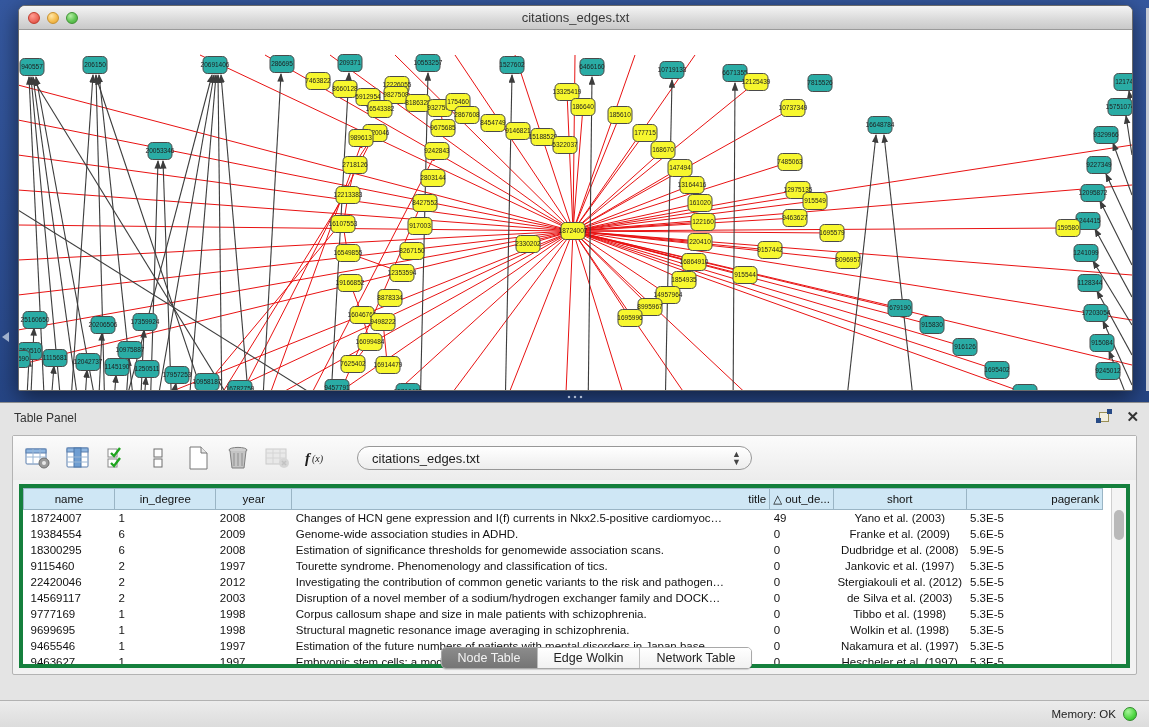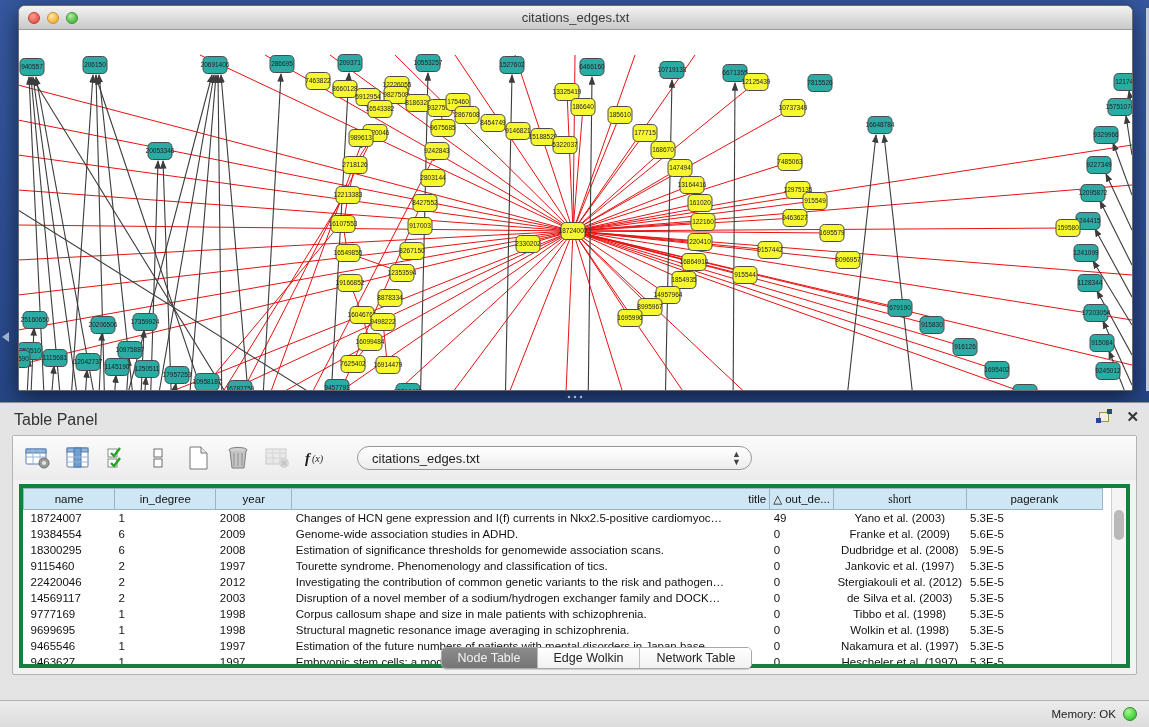--- a/index.html
+++ b/index.html
@@ -26,21 +26,21 @@
   svg.net{position:absolute;left:0;top:0;font-family:"Liberation Sans",sans-serif;}
   .right-sliver{position:absolute;right:0;top:8px;width:3px;height:383px;background:#c7ccd4;}
   .collapse-arrow{position:absolute;left:2px;top:332px;width:0;height:0;
                   border-top:5px solid transparent;border-bottom:5px solid transparent;border-right:7px solid #9fb0cc;}
   .splitter-dots{position:absolute;left:566px;top:395px;width:18px;height:4px;
                  background:radial-gradient(circle,#aab6cc 1.4px,transparent 1.6px);background-size:6px 4px;}
   
   .table-panel{position:absolute;left:0;top:402px;width:1149px;height:298px;
                background:#e4e4e4;border-top:1px solid #8f8f8f;}
   .tp-titlebar{position:relative;height:30px;}
-  .tp-title{position:absolute;left:14px;top:8px;font-size:16px;color:#333;}
+  .tp-title{position:absolute;left:14px;top:8px;font-size:12px;color:#333;}
   .tp-corner{position:absolute;right:10px;top:6px;display:flex;gap:14px;align-items:center;}
   .tp-float{width:16px;height:16px;position:relative;}
   .tp-float .big{position:absolute;left:3px;top:3px;width:10px;height:10px;border:1px solid #9a8f55;background:#f2efdf;}
   .tp-float .sq1{position:absolute;left:0;top:9px;width:5px;height:5px;background:#274a85;}
   .tp-float .sq2{position:absolute;right:0;top:0;width:5px;height:5px;background:#274a85;}
   .tp-close{font-size:15px;font-weight:bold;color:#333;line-height:16px;cursor:default;}
   .tp-content{position:absolute;left:12px;top:32px;width:1125px;height:240px;
               border:1px solid #b3b3b3;background:#f2f2f2;border-radius:2px;}
   .toolbar{position:relative;height:44px;display:flex;align-items:center;gap:10px;padding:0 10px;
            background:linear-gradient(180deg,#fbfbfb,#ececec);}
@@ -774,22 +774,22 @@
 
       <div class="tablewrap">
         <table class="data">
           <thead>
               <tr>
                 <th style="width: 90px;">name</th>
                 <th style="width: 100px;">in_degree</th>
                 <th style="width: 75px;">year</th>
                 <th style="width: 472px; text-align: right;">title</th>
                 <th style="width: 63px;">△ out_de...</th>
-                <th style="width: 131px; font-family: Liberation Serif, serif;">short</th>
-                <th style="width: 135px;">pagerank</th>
+                <th style="width: 131px;">short</th>
+                <th style="width: 135px; text-align: right;">pagerank</th>
                 <th class="filler" style="width: 20px;"></th>
               </tr>
             </thead>
           <tbody>
               <tr>
                 <td class="c0">18724007</td>
                 <td class="c1">1</td>
                 <td class="c2">2008</td>
                 <td class="c3">Changes of HCN gene expression and I(f) currents in Nkx2.5-positive cardiomyoc…</td>
                 <td class="c4">49</td>

